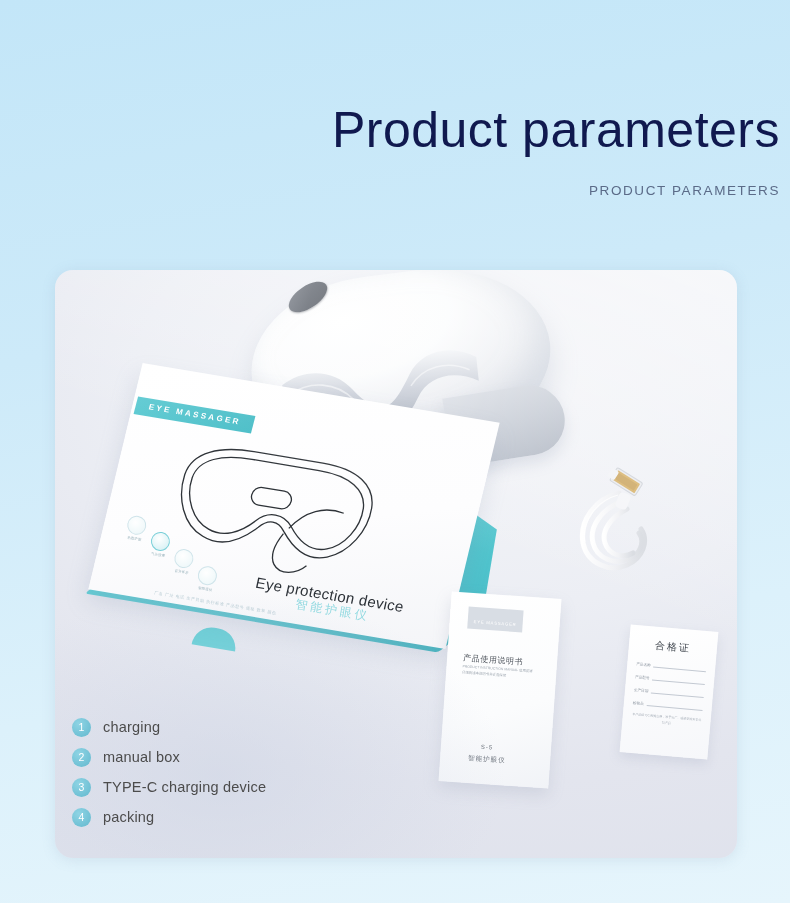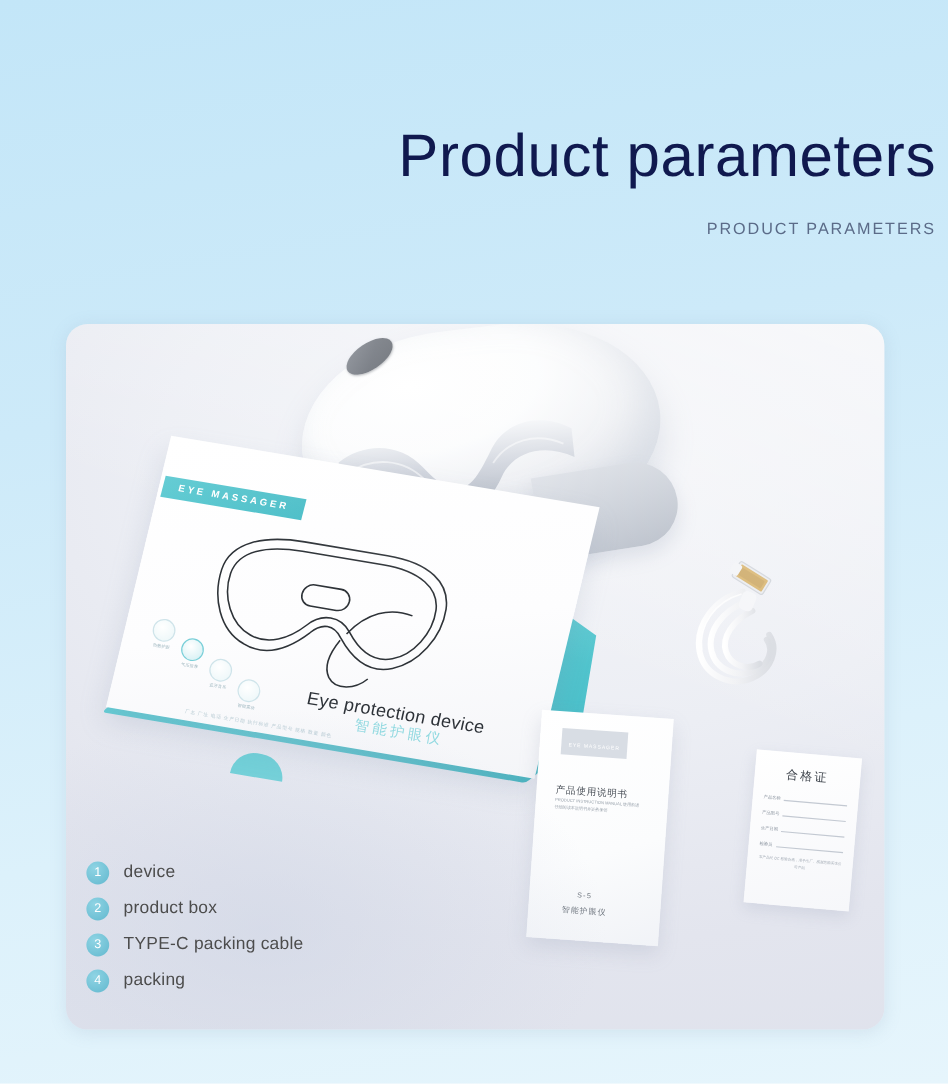--- a/index.html
+++ b/index.html
@@ -352,27 +352,27 @@
       </div>
     </div>
     <div class="foot">本产品经 QC 检验合格，准予出厂。感谢您购买本公司产品</div>
   </div>
 
 </div>
 
 <div class="legend">
   <div class="litem">
     <div class="badge">1</div>
-    <div class="ltext">device</div>
+    <div class="ltext">charging</div>
   </div>
   <div class="litem">
     <div class="badge">2</div>
-    <div class="ltext">product box</div>
+    <div class="ltext">manual box</div>
   </div>
   <div class="litem">
     <div class="badge">3</div>
-    <div class="ltext">TYPE-C packing cable</div>
+    <div class="ltext">TYPE-C charging device</div>
   </div>
   <div class="litem">
     <div class="badge">4</div>
     <div class="ltext">packing</div>
   </div>
 </div>
 
 </body></html>

